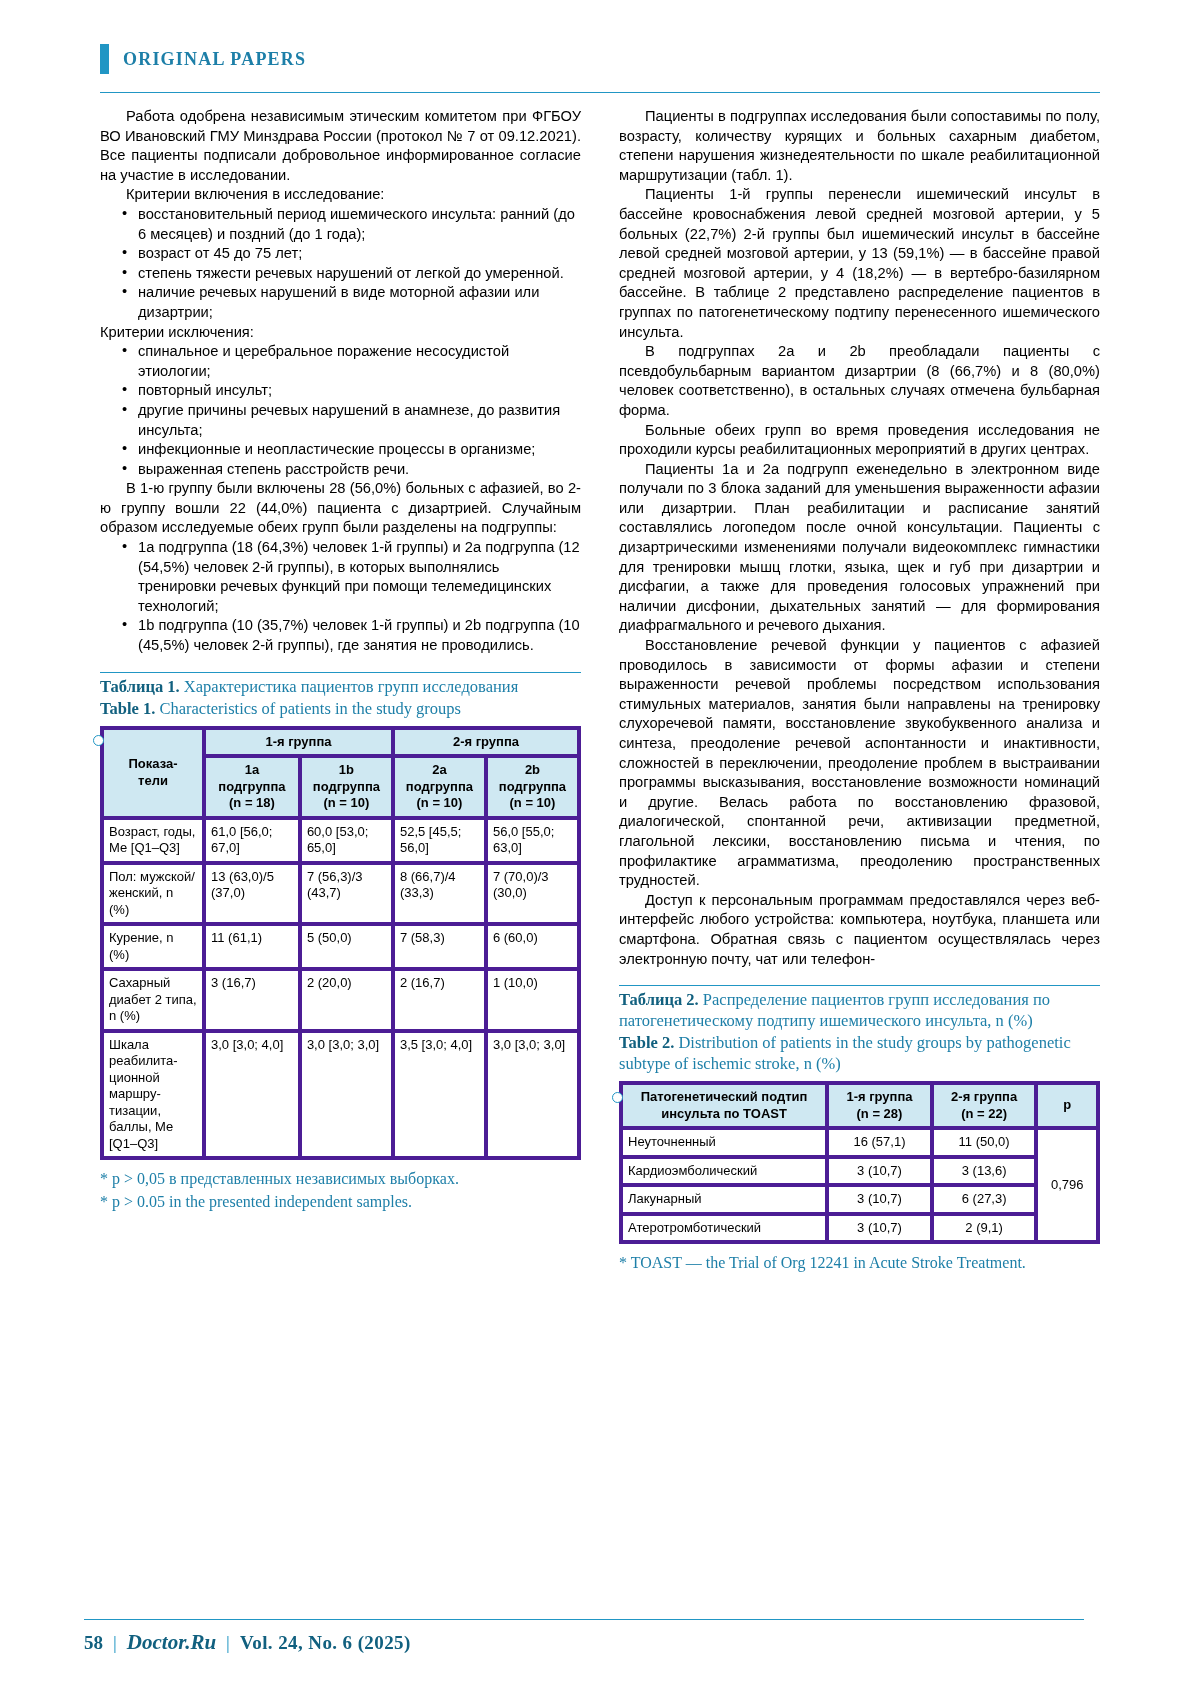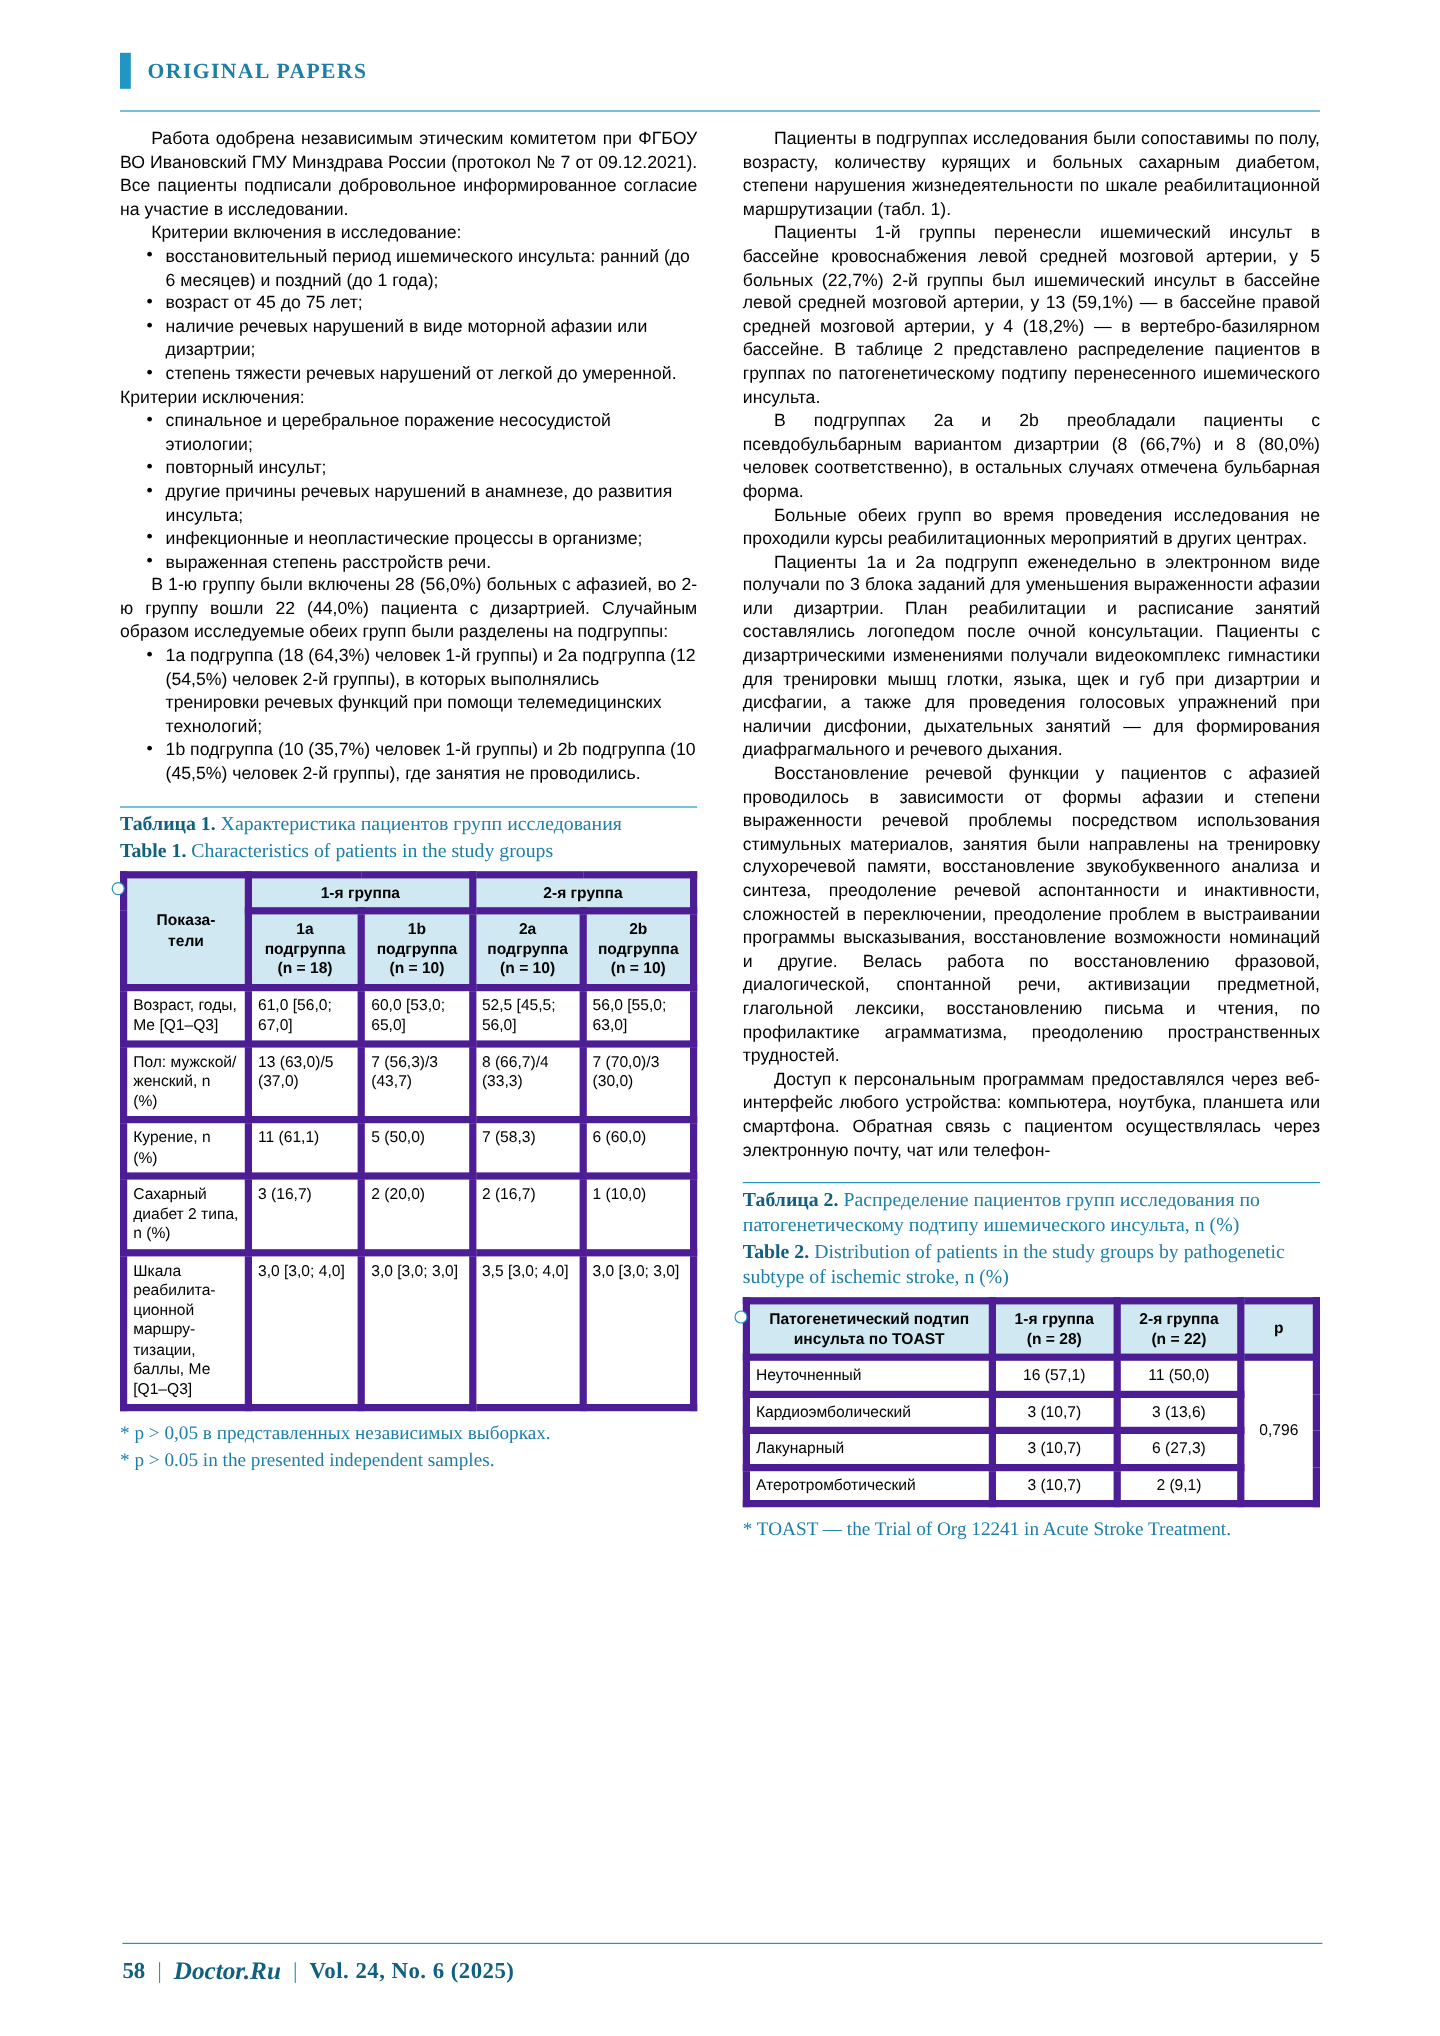--- a/index.html
+++ b/index.html
@@ -113,21 +113,21 @@
     border-radius: 50%;
     background: #fff;
   }
   table.data {
     border-collapse: collapse;
     width: 100%;
     font-size: 13px;
     line-height: 16.5px;
   }
   table.data th, table.data td {
-    border: 6px solid #4c1d95;
+    border: 4px solid #4c1d95;
     padding: 4px 5px;
     vertical-align: top;
     text-align: left;
   }
   table.data thead th {
     background: #cfe8f2;
     text-align: center;
     font-weight: bold;
     vertical-align: middle;
   }
@@ -141,21 +141,21 @@
   }
   
   table.t2 td.nowrap { white-space: nowrap; }
   table.t2 td.pcell {
     text-align: center;
     vertical-align: middle;
   }
   
   .footer {
     position: absolute;
-    left: 102px;
+    left: 84px;
     bottom: 42px;
     width: 1000px;
     border-top: 1.6px solid #2196c4;
     padding-top: 10px;
     display: flex;
     align-items: center;
     gap: 10px;
     font-family: "Liberation Serif", serif;
     color: #1d7fa8;
     font-size: 19px;
@@ -185,22 +185,22 @@
   <div class="columns">
 
     <div class="col">
 
       <p class="body">Работа одобрена независимым этическим комитетом при ФГБОУ ВО Ивановский ГМУ Минздрава России (протокол № 7 от 09.12.2021). Все пациенты подписали добровольное информированное согласие на участие в исследовании.</p>
 
       <p class="body">Критерии включения в исследование:</p>
       <ul class="bullets">
         <li>восстановительный период ишемического инсульта: ранний (до 6 месяцев) и поздний (до 1 года);</li>
         <li>возраст от 45 до 75 лет;</li>
+        <li>степень тяжести речевых нарушений от легкой до умеренной.</li>
         <li>наличие речевых нарушений в виде моторной афазии или дизартрии;</li>
-        <li>степень тяжести речевых нарушений от легкой до умеренной.</li>
       </ul>
 
       <p class="body noindent">Критерии исключения:</p>
       <ul class="bullets">
         <li>спинальное и церебральное поражение несосудистой этиологии;</li>
         <li>повторный инсульт;</li>
         <li>другие причины речевых нарушений в анамнезе, до развития инсульта;</li>
         <li>инфекционные и неопластические процессы в организме;</li>
         <li>выраженная степень расстройств речи.</li>
       </ul>

